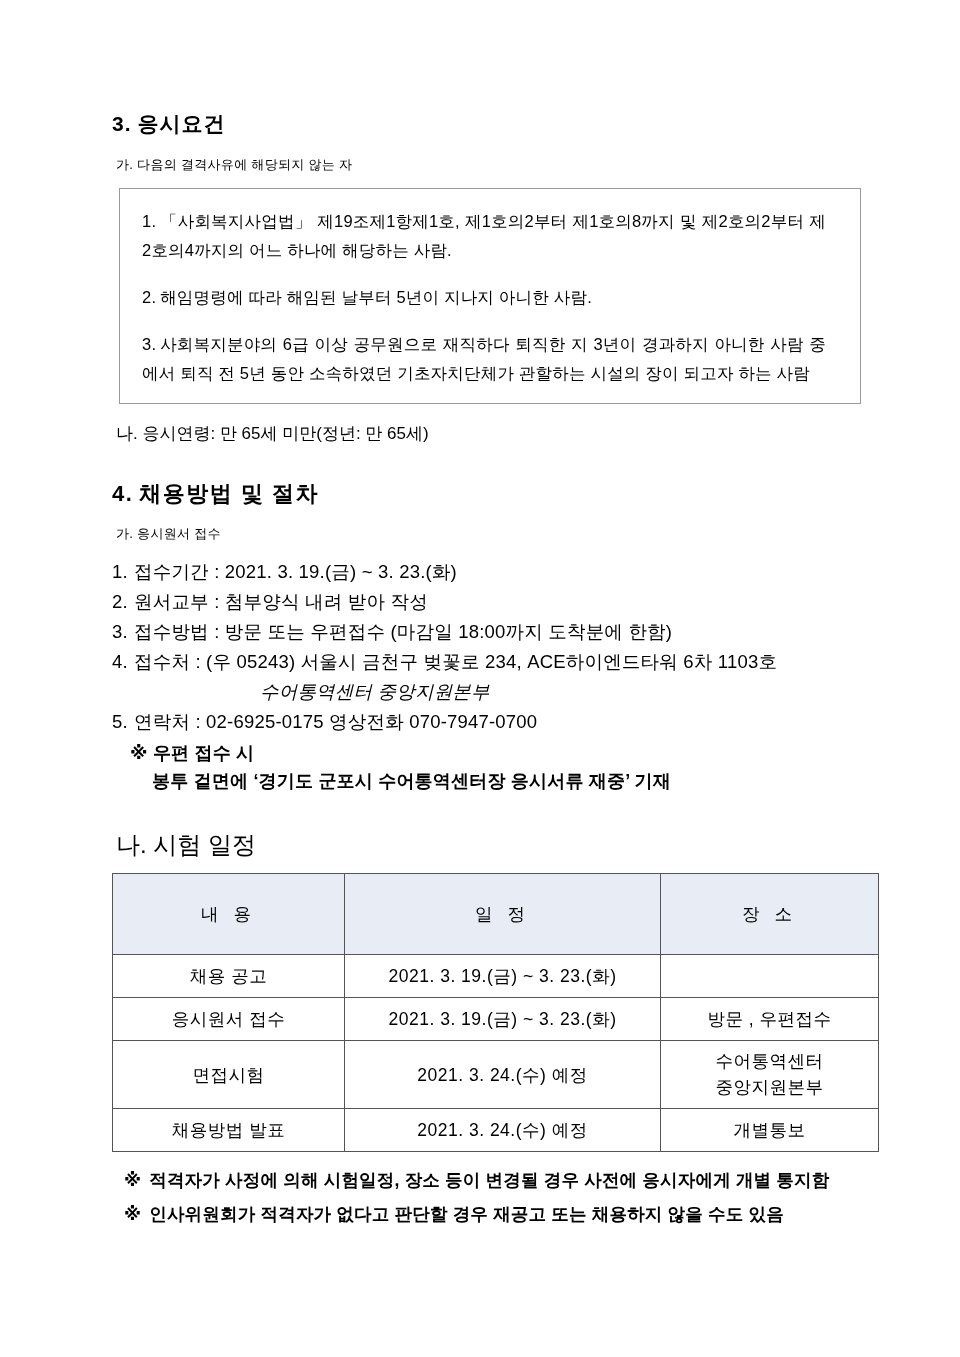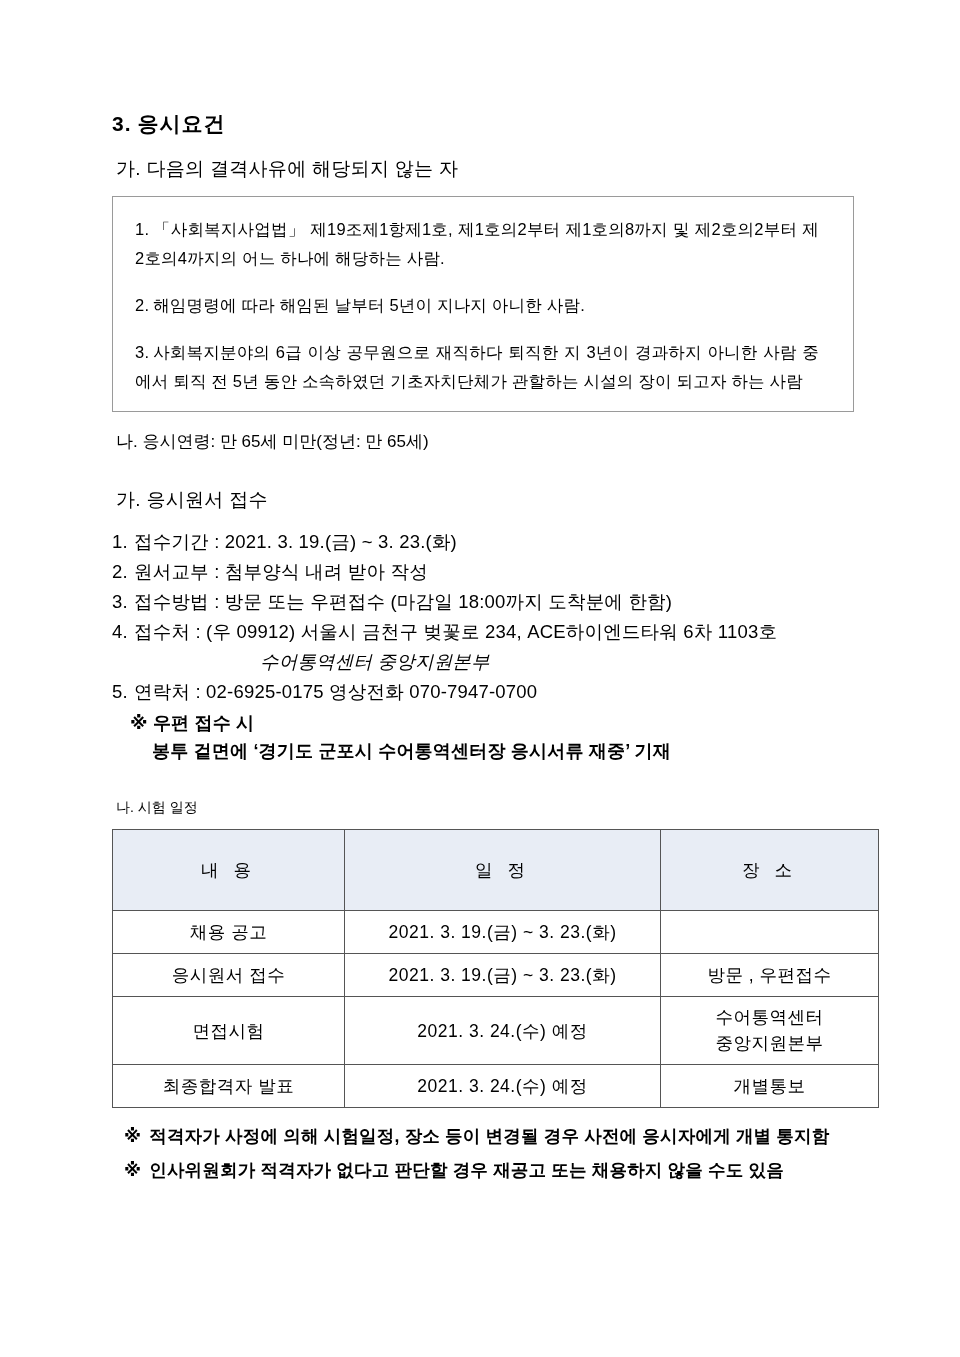--- a/index.html
+++ b/index.html
@@ -26,30 +26,30 @@
   h2.section {
     font-size: 21px;
     font-weight: bold;
     letter-spacing: 1px;
     margin: 0 0 18px 0;
     padding: 0;
   }
   .sec-num { margin-right: 6px; }
 
   .sub {
-    font-size: 19px;
+    font-size: 13px;
     margin: 0 0 14px 0;
     padding-left: 4px;
     letter-spacing: 0.3px;
   }
 
   .box {
     border: 1px solid #9a9a9a;
     padding: 18px 34px 16px 22px;
-    margin: 0 0 18px 0;
+    margin: 0 0 18px 7px;
     box-sizing: border-box;
     width: 742px;
   }
   .box p {
     font-size: 16.5px;
     line-height: 1.75;
     margin: 0 0 18px 0;
     text-align: justify;
     letter-spacing: 0.2px;
   }
@@ -98,21 +98,21 @@
     letter-spacing: 0.2px;
   }
   .note-strong2 {
     font-size: 18px;
     font-weight: bold;
     margin: 4px 0 0 40px;
     letter-spacing: 0.2px;
   }
 
   .sub-b {
-    font-size: 14px;
+    font-size: 24px;
     margin: 36px 0 12px 4px;
   }
 
   table.schedule {
     border-collapse: collapse;
     width: 766px;
     margin: 0 0 0 0;
     table-layout: fixed;
   }
   table.schedule th, table.schedule td {
@@ -166,35 +166,38 @@
     <p>
       <span class="idx">2.</span><span>해임명령에 따라 해임된 날부터 5년이 지나지 아니한 사람.</span>
     </p>
     <p>
       <span class="idx">3.</span><span>사회복지분야의 6급 이상 공무원으로 재직하다 퇴직한 지 3년이 경과하지 아니한 사람 중에서 퇴직 전 5년 동안 소속하였던 기초자치단체가 관할하는 시설의 장이 되고자 하는 사람</span>
     </p>
   </div>
 
   <p class="line-nab">나. 응시연령: 만 65세 미만(정년: 만 65세)</p>
 
+  <h2 class="section second">
+    <span class="sec-num">4.</span><span>채용방법 및 절차</span>
+  </h2>
 
   <p class="sub">가. 응시원서 접수</p>
 
   <ul class="numlist">
     <li>
       <span class="n">1.</span><span>접수기간 : 2021. 3. 19.(금) ~ 3. 23.(화)</span>
     </li>
     <li>
       <span class="n">2.</span><span>원서교부 : 첨부양식 내려 받아 작성</span>
     </li>
     <li>
       <span class="n">3.</span><span>접수방법 : 방문 또는 우편접수 (마감일 18:00까지 도착분에 한함)</span>
     </li>
     <li>
-      <span class="n">4.</span><span>접수처 : (우 09912) 서울시 금천구 벚꽃로 234, ACE하이엔드타워 6차 1103호</span>
+      <span class="n">4.</span><span>접수처 : (우 05243) 서울시 금천구 벚꽃로 234, ACE하이엔드타워 6차 1103호</span>
       <span class="cont-indent">수어통역센터 중앙지원본부</span>
     </li>
     <li>
       <span class="n">5.</span><span>연락처 : 02-6925-0175      영상전화 070-7947-0700</span>
     </li>
   </ul>
 
   <p class="note-strong">※ 우편 접수 시</p>
   <p class="note-strong2">봉투 겉면에 ‘경기도 군포시 수어통역센터장 응시서류 재중’ 기재</p>
 
@@ -223,21 +226,21 @@
         <td>응시원서 접수</td>
         <td>2021. 3. 19.(금) ~ 3. 23.(화)</td>
         <td>방문 , 우편접수</td>
       </tr>
       <tr>
         <td>면접시험</td>
         <td>2021. 3. 24.(수) 예정</td>
         <td class="twoline">수어통역센터<br>중앙지원본부</td>
       </tr>
       <tr>
-        <td>최종합격자 발표</td>
+        <td>채용방법 발표</td>
         <td>2021. 3. 24.(수) 예정</td>
         <td>개별통보</td>
       </tr>
     </tbody>
   </table>
 
   <div class="footnotes">
     <p>
       <span class="mark">※</span><span>적격자가 사정에 의해 시험일정, 장소 등이 변경될 경우 사전에 응시자에게 개별 통지함</span>
     </p>

